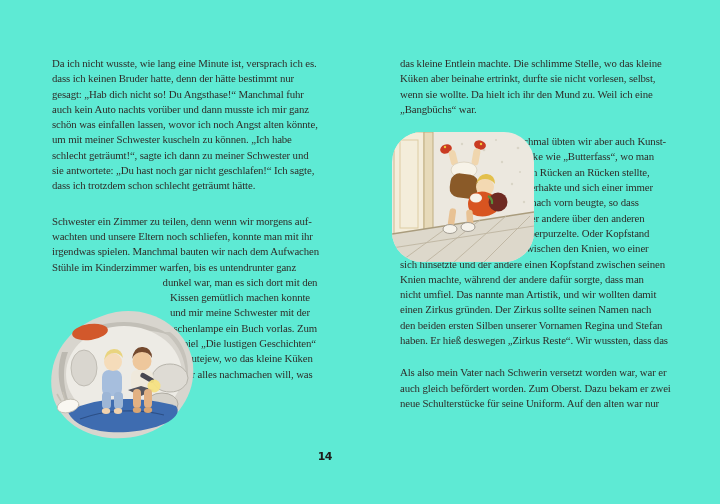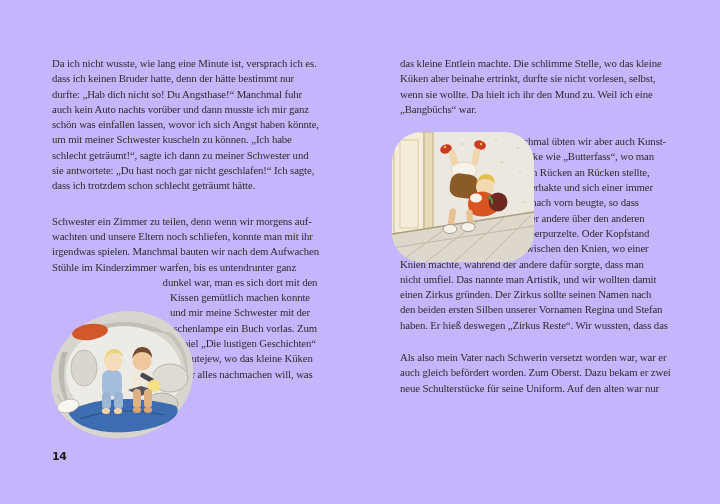--- a/index.html
+++ b/index.html
@@ -1,45 +1,45 @@
 <!DOCTYPE html>
 <html><head>
 <meta charset="utf-8">
 <style>
   html,body{margin:0;padding:0;}
   body{width:720px;height:504px;background:#ffffff;font-family:"Liberation Serif", serif;}
-  .spread{position:relative;width:720px;height:504px;background:#c4b5fd;overflow:hidden;}
+  .spread{position:relative;width:720px;height:504px;background:#5eead4;overflow:hidden;}
   .page{position:absolute;top:56px;width:280px;}
   .pl{left:52px;}
   .pr{left:400px;}
   .line{font-size:10.8px;letter-spacing:-0.12px;line-height:15.3px;height:15.3px;
         white-space:nowrap;color:#2f2d29;text-align:left;}
   .pgap-l{height:20px;}
   .pgap-r{height:17px;}
   .wl .line{margin-left:94px;width:188px;text-align:center;}
   .wr .line{margin-left:90px;width:190px;text-align:center;}
   .illus{position:absolute;}
   .illus-fort{left:-6px;top:250px;width:152px;height:136px;}
   .illus-acro{left:-8px;top:76px;width:142px;height:130px;}
-  .pagenum{position:absolute;top:394px;left:0;width:280px;text-align:left;
+  .pagenum{position:absolute;top:394px;left:0;width:280px;text-align:right;
            font-family:"DejaVu Sans", sans-serif;font-weight:700;font-size:11px;
            letter-spacing:-0.5px;color:#1e1c19;}
 </style>
 </head>
 <body>
 
 <div class="spread">
 
   <section class="page pl">
     <div>
       <div class="line">Da ich nicht wusste, wie lang eine Minute ist, versprach ich es.</div>
       <div class="line">dass ich keinen Bruder hatte, denn der hätte bestimmt nur</div>
-      <div class="line">durfte: „Hab dich nicht so! Du Angsthase!“ Manchmal fuhr</div>
+      <div class="line">gesagt: „Hab dich nicht so! Du Angsthase!“ Manchmal fuhr</div>
       <div class="line">auch kein Auto nachts vorüber und dann musste ich mir ganz</div>
-      <div class="line">schön was einfallen lassen, wovor ich sich Angst haben könnte,</div>
+      <div class="line">schön was einfallen lassen, wovor ich noch Angst alten könnte,</div>
       <div class="line">um mit meiner Schwester kuscheln zu können. „Ich habe</div>
       <div class="line">schlecht geträumt!“, sagte ich dann zu meiner Schwester und</div>
       <div class="line">sie antwortete: „Du hast noch gar nicht geschlafen!“ Ich sagte,</div>
       <div class="line">dass ich trotzdem schon schlecht geträumt hätte.</div>
     </div>
     <div class="pgap-l"></div>
     <div>
       <div class="line">Schwester ein Zimmer zu teilen, denn wenn wir morgens auf-</div>
       <div class="line">wachten und unsere Eltern noch schliefen, konnte man mit ihr</div>
       <div class="line">irgendwas spielen. Manchmal bauten wir nach dem Aufwachen</div>
@@ -103,20 +103,21 @@
       <div class="line">Manchmal übten wir aber auch Kunst-</div>
       <div class="line">stücke wie „Butterfass“, wo man</div>
       <div class="line">sich Rücken an Rücken stellte,</div>
       <div class="line">unterhakte und sich einer immer</div>
       <div class="line">nach vorn beugte, so dass</div>
       <div class="line">der andere über den anderen</div>
       <div class="line">rüberpurzelte. Oder Kopfstand</div>
       <div class="line">zwischen den Knien, wo einer</div>
     </div>
     <div>
+      <div class="line">sich hinsetzte und der andere einen Kopfstand zwischen seinen</div>
       <div class="line">Knien machte, während der andere dafür sorgte, dass man</div>
       <div class="line">nicht umfiel. Das nannte man Artistik, und wir wollten damit</div>
       <div class="line">einen Zirkus gründen. Der Zirkus sollte seinen Namen nach</div>
       <div class="line">den beiden ersten Silben unserer Vornamen Regina und Stefan</div>
       <div class="line">haben. Er hieß deswegen „Zirkus Reste“. Wir wussten, dass das</div>
     </div>
     <div class="pgap-r"></div>
     <div>
       <div class="line">Als also mein Vater nach Schwerin versetzt worden war, war er</div>
       <div class="line">auch gleich befördert worden. Zum Oberst. Dazu bekam er zwei</div>

